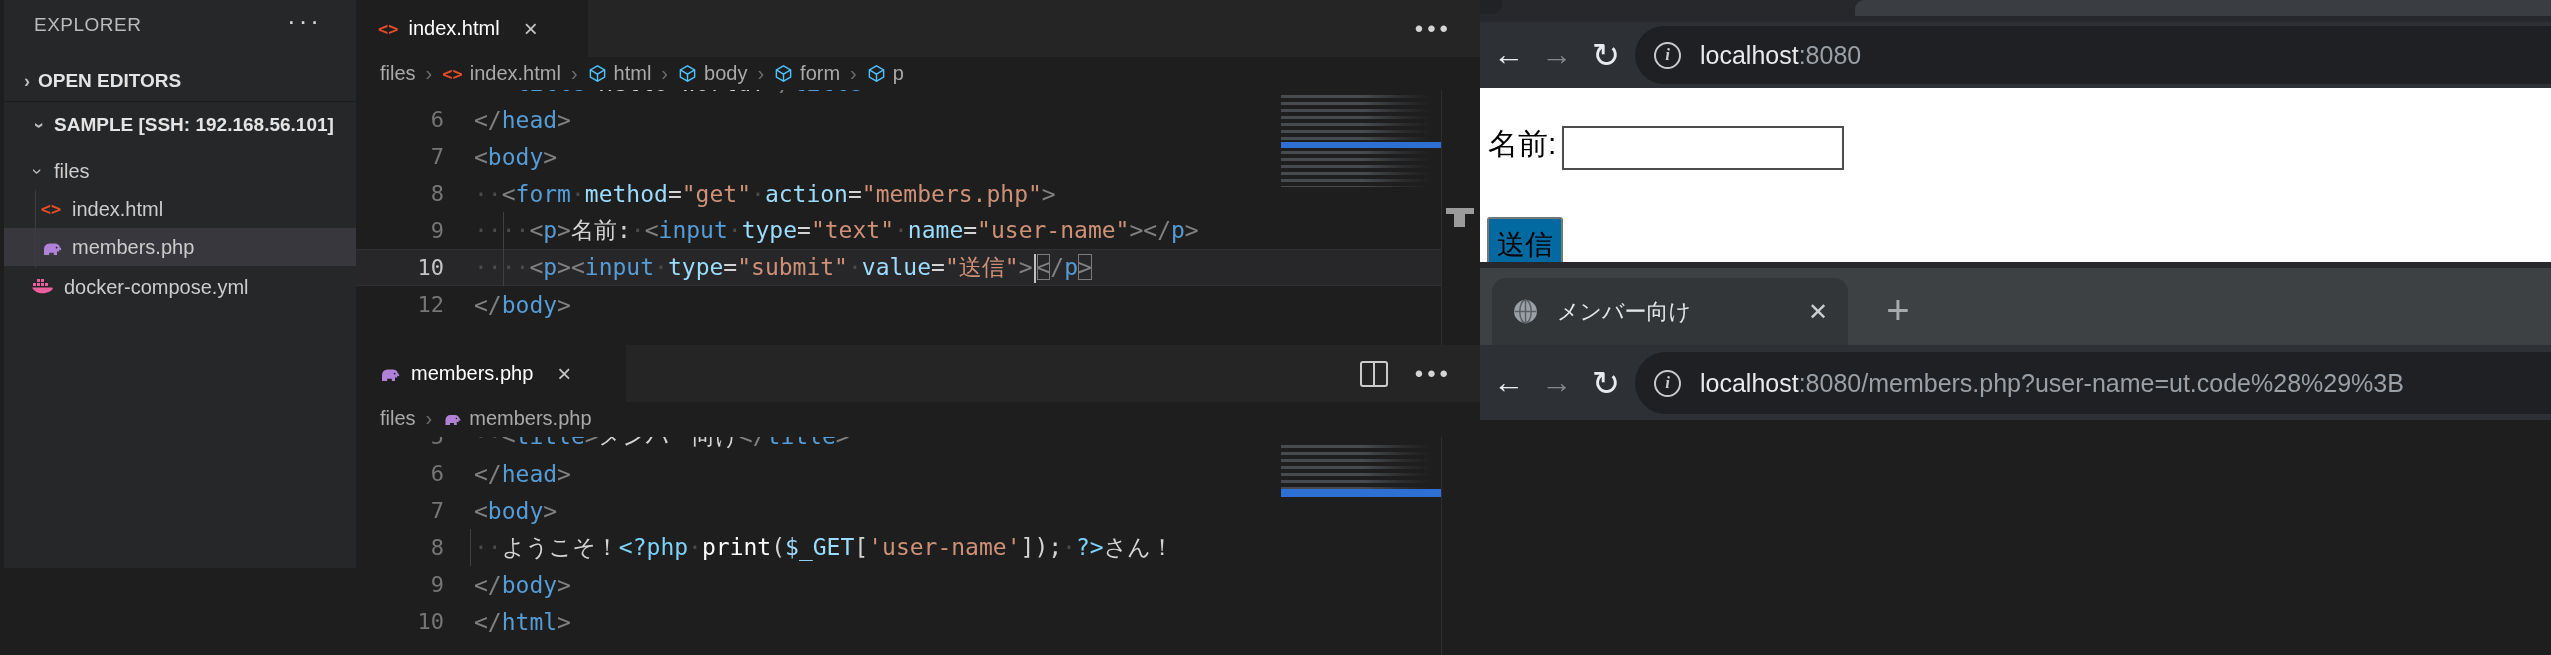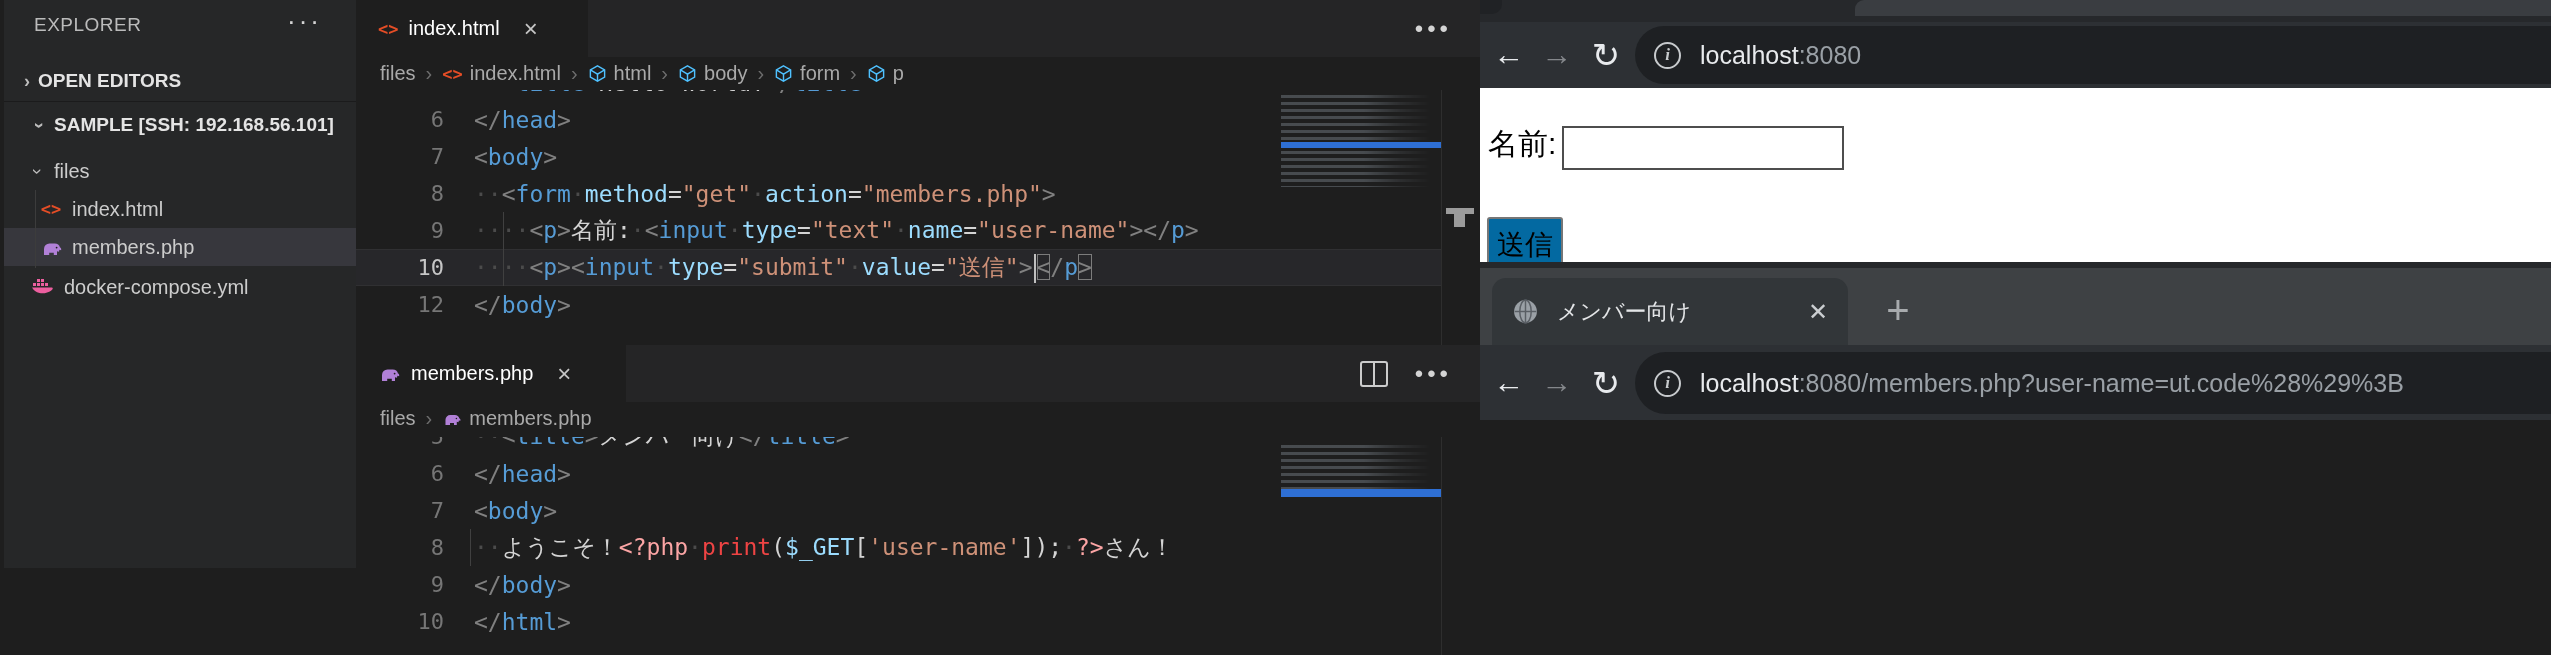--- a/index.html
+++ b/index.html
@@ -37,21 +37,21 @@
 
   .codearea { position:absolute; left:0; width:1124px; overflow:hidden; }
   .row { display:flex; align-items:center; height:37px; font-family:"DejaVu Sans Mono",monospace; font-size:23px; white-space:pre; }
   .row.cur { background:#27272a; box-shadow:inset 0 1px 0 #303032, inset 0 -1px 0 #303032; }
   .ln { width:88px; text-align:right; color:#767676; flex:none; font-size:22px; }
   .row.cur .ln { color:#c6c6c6; }
   .cd { padding-left:30px; }
   .tk.p  { color:#808080; } .tk.pd { color:#d4d4d4; }
   .tk.tag{ color:#569cd6; } .tk.attr{ color:#9cdcfe; }
   .tk.str{ color:#ce9178; } .tk.txt{ color:#d4d4d4; }
-  .tk.php{ color:#fca5a5; } .tk.fn { color:#ef4444; }
+  .tk.php{ color:#7dd3fc; } .tk.fn { color:#ffffff; }
   .tk.var{ color:#9cdcfe; } .tk.ws { color:#4b4b4b; }
   .tk.box{ outline:1px solid #7c7c7c; outline-offset:-1px; }
   .tk.caret{ display:inline-block; width:2px; height:29px; background:#bfbfbf; vertical-align:middle; margin:0 1px; }
   .iguide { width:1px; background:#404040; }
 
   .minimap { right:39px; width:160px; cursor:pointer; }
   .mm-code { width:150px;
     background-image:repeating-linear-gradient(180deg, rgba(140,150,160,.38) 0 3px, transparent 3px 7px);
     -webkit-mask-image:linear-gradient(90deg,#000 0 55%,rgba(0,0,0,.35) 80%,transparent 100%);
             mask-image:linear-gradient(90deg,#000 0 55%,rgba(0,0,0,.35) 80%,transparent 100%); }

